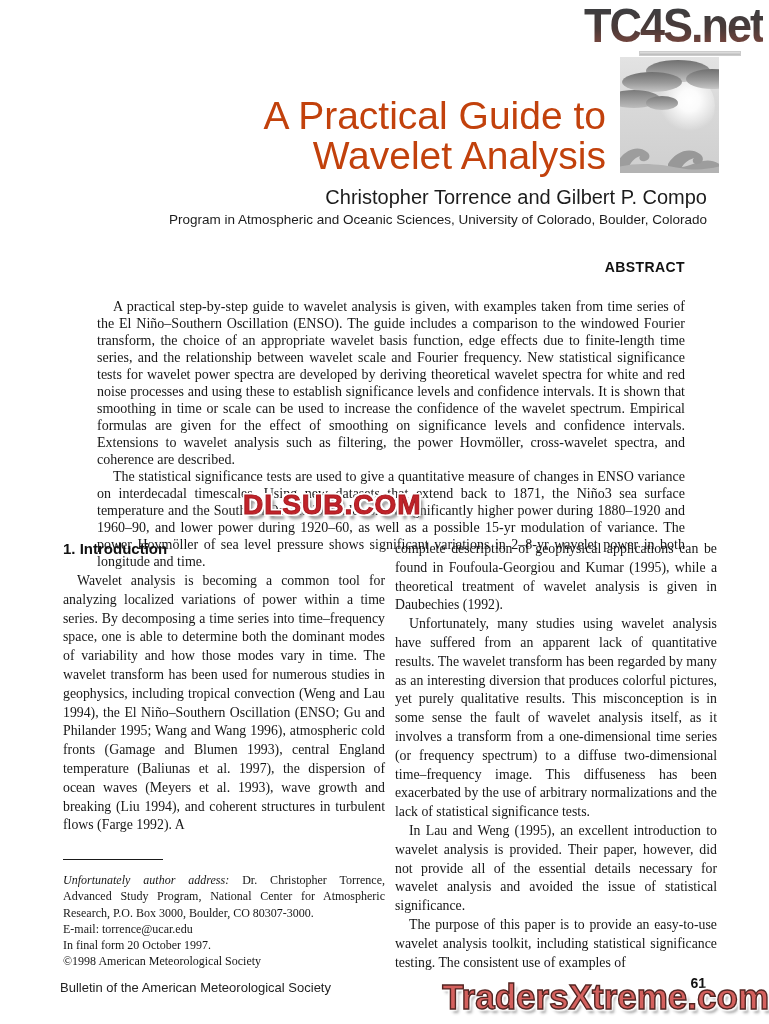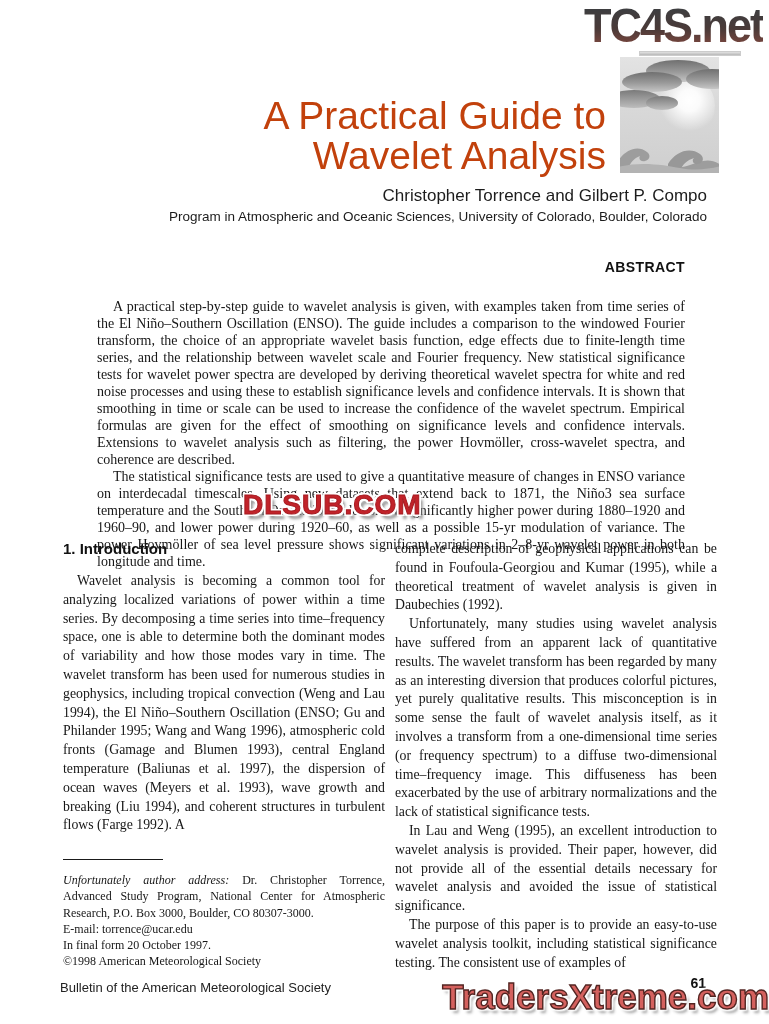--- a/index.html
+++ b/index.html
@@ -62,21 +62,21 @@
     color: #c2410c;
   }
   .byline {
     position: absolute;
     top: 186px;
     right: 62px;
     text-align: right;
     font-family: "Liberation Sans", sans-serif;
     color: #1c1c1c;
   }
-  .authors { font-size: 17px; font-weight: 400; }
+  .authors { font-size: 20px; font-weight: 400; }
   .affiliation { font-size: 13.5px; margin-top: 3px; }
 
   
   .abstract {
     position: absolute;
     left: 97px;
     top: 259px;
     width: 588px;
   }
   .abstract-heading {

